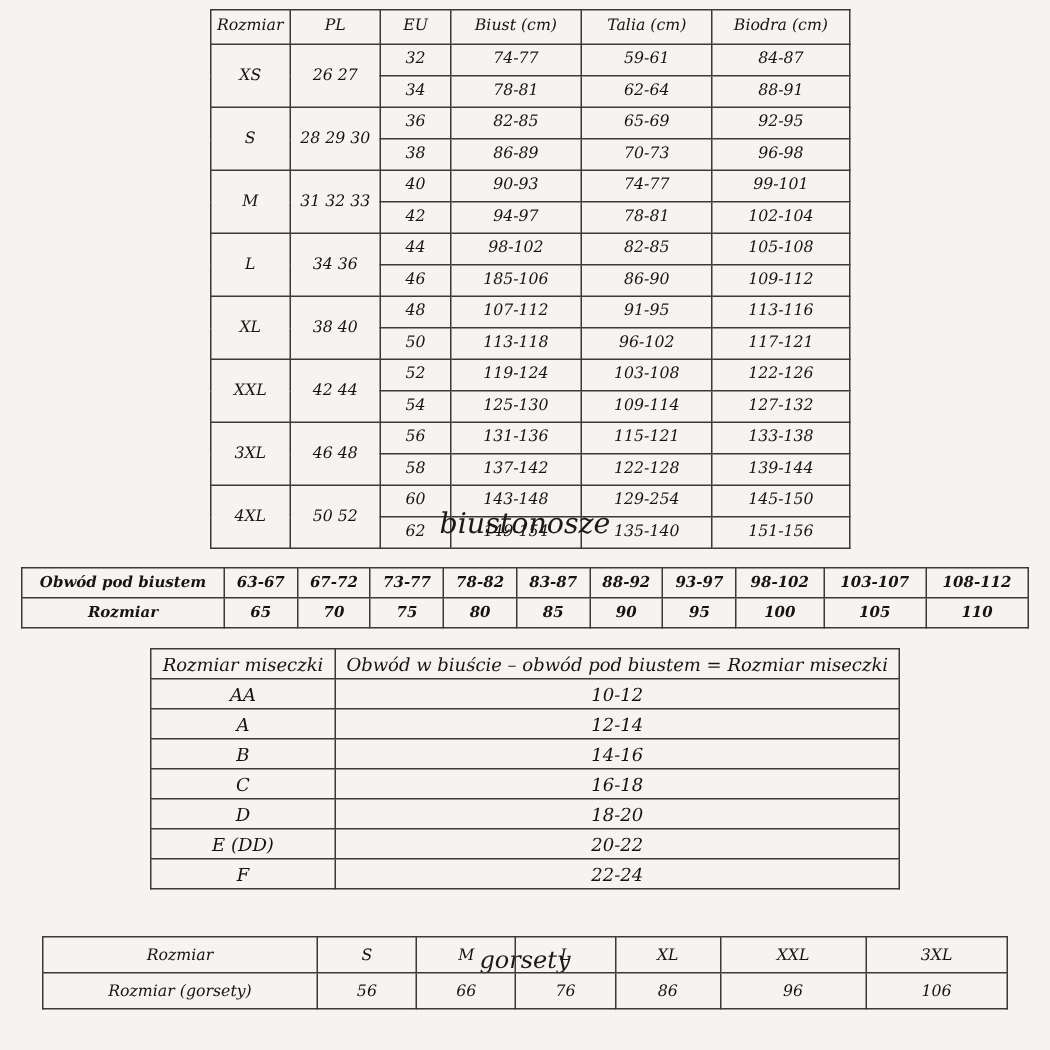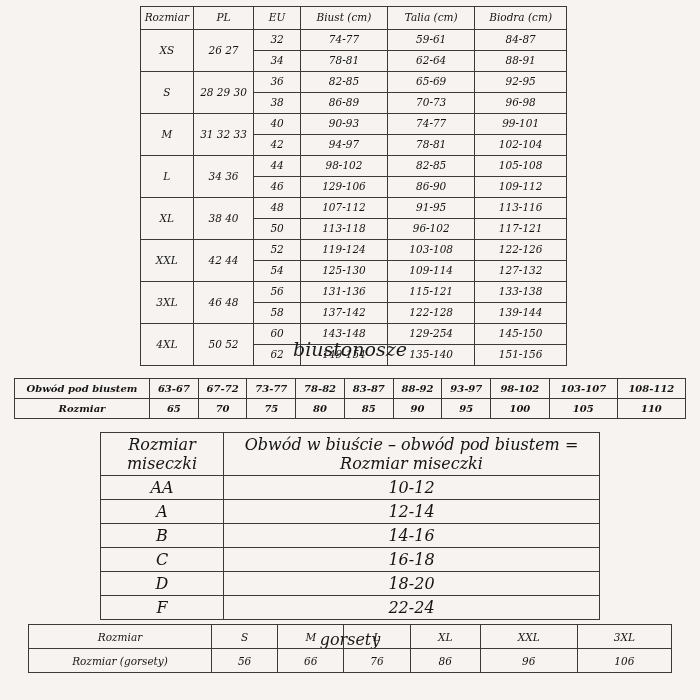--- a/index.html
+++ b/index.html
@@ -89,21 +89,21 @@
     text-align: center;
     width: 132px;
   }
 
   
   #cup-table {
     position: absolute;
     left: 100px;
     top: 432px;
     width: 500px;
-    font-size: 16px;
+    font-size: 12px;
   }
   #cup-table td {
     border: 1px solid #3a3a3a;
     padding: 2px 2px;
     height: 15px;
   }
   #cup-table td.cup-name { width: 118px; }
 
   
   #corset-heading {
@@ -197,21 +197,21 @@
       <tr>
         <td rowspan="2">L</td>
         <td rowspan="2">34 36</td>
         <td>44</td>
         <td>98-102</td>
         <td>82-85</td>
         <td>105-108</td>
       </tr>
       <tr>
         <td>46</td>
-        <td>129-106</td>
+        <td>185-106</td>
         <td>86-90</td>
         <td>109-112</td>
       </tr>
 
       <tr>
         <td rowspan="2">XL</td>
         <td rowspan="2">38 40</td>
         <td>48</td>
         <td>107-112</td>
         <td>91-95</td>
@@ -324,20 +324,24 @@
       </tr>
       <tr>
         <td class="cup-name">C</td>
         <td>16-18</td>
       </tr>
       <tr>
         <td class="cup-name">D</td>
         <td>18-20</td>
       </tr>
       <tr>
+        <td class="cup-name">E (DD)</td>
+        <td>20-22</td>
+      </tr>
+      <tr>
         <td class="cup-name">F</td>
         <td>22-24</td>
       </tr>
     </tbody>
   </table>
 
   <div id="corset-heading">gorsety</div>
 
   <table id="corset-table">
     <tbody>

